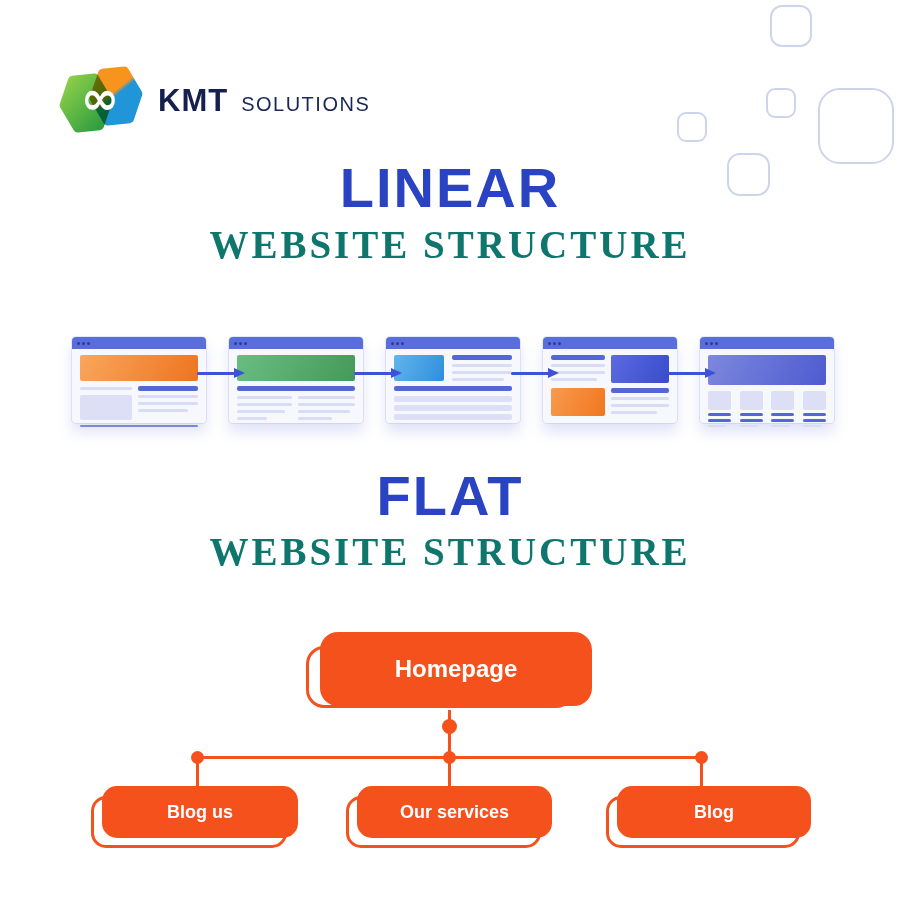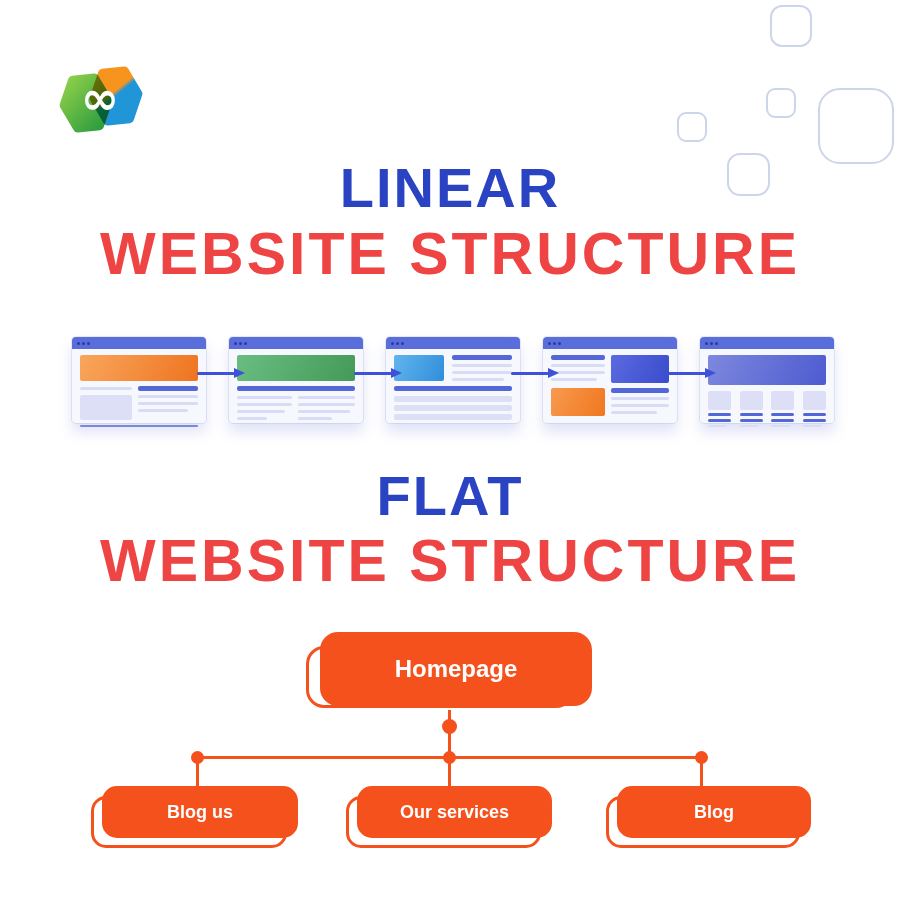--- a/index.html
+++ b/index.html
@@ -11,21 +11,21 @@
   
   .decor-sq { position:absolute; border:2px solid #cdd5ea; background:transparent; }
   
   .logo { position:absolute; left:56px; top:62px; display:flex; align-items:center; }
   .logo-text { display:flex; align-items:baseline; margin-left:14px; }
   .logo-kmt { font-size:31px; font-weight:700; letter-spacing:1px; color:#15204f; }
   .logo-sub { font-size:20px; font-weight:400; letter-spacing:1.5px; color:#1a2756; margin-left:13px; }
   
   .title-line { position:absolute; left:0; width:900px; text-align:center; font-weight:700; line-height:1; }
   .title-blue   { color:#2a43c2; font-size:56px; letter-spacing:2px; }
-  .title-orange { color:#ef4444; font-size:59px; letter-spacing:3px; }
+  .title-orange { color:#0f766e; font-size:39px; letter-spacing:3px;font-family:Liberation Serif, serif; }
   
   .bw { position:absolute; top:337px; width:134px; height:86px; background:#f7f8fd;
         border-radius:4px; box-shadow:0 9px 14px rgba(110,125,220,.22), 0 0 0 1px rgba(205,210,240,.45); }
   .bw-bar { height:12px; background:#5a6edb; border-radius:4px 4px 0 0;
             display:flex; align-items:center; gap:2px; padding-left:5px; }
   .bw-dot { width:3px; height:3px; border-radius:50%; background:#2b3a9e; }
   .bw-body { padding:6px 8px 0 8px; }
   .ln  { height:3px; background:#d8dcf4; border-radius:2px; }
   .bl  { height:5px; background:#5467d6; border-radius:2px; }
   .blk { background:#dcdff6; border-radius:2px; }
@@ -72,20 +72,24 @@
             <stop offset="0.54" stop-color="#2096d8"></stop>
         </linearGradient>
       </defs>
       <polygon points="38,34 49,10 71,10 82,34 71,58 49,58" fill="url(#ob)" stroke="url(#ob)" stroke-width="9" stroke-linejoin="round" transform="rotate(-6 60 34)"></polygon>
       <g style="mix-blend-mode:multiply">
         <polygon points="8,41 19,17 41,17 52,41 41,65 19,65" fill="url(#lg)" stroke="url(#lg)" stroke-width="9" stroke-linejoin="round" transform="rotate(-6 30 41)"></polygon>
       </g>
       <text x="44" y="52" font-size="46" font-weight="bold" fill="#ffffff" text-anchor="middle" font-family="DejaVu Sans, sans-serif">∞</text>
     </svg>
   </span>
+  <span class="logo-text">
+    <span class="logo-kmt">KMT</span>
+    <span class="logo-sub">SOLUTIONS</span>
+  </span>
 </div>
 
 <div class="title-line title-blue" style="top:160px;">LINEAR</div>
 <div class="title-line title-orange" style="top:225px;">WEBSITE STRUCTURE</div>
 
 <div class="bw" style="left:72px;">
   <div class="bw-bar">
     <span class="bw-dot"></span>
       <span class="bw-dot"></span>
       <span class="bw-dot"></span>

